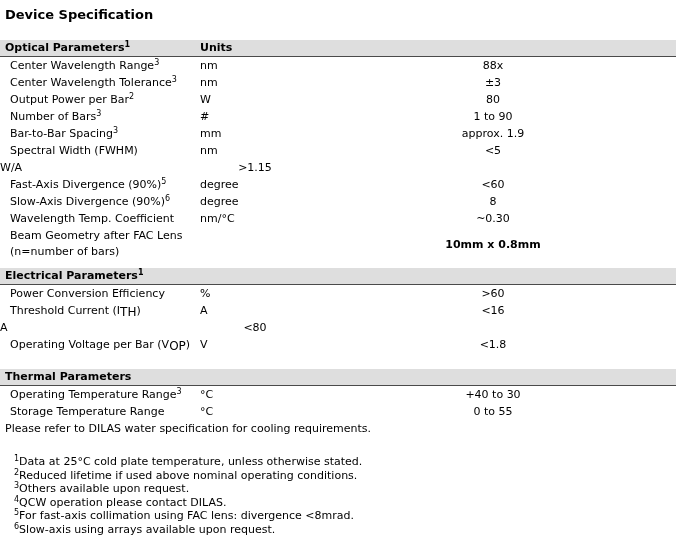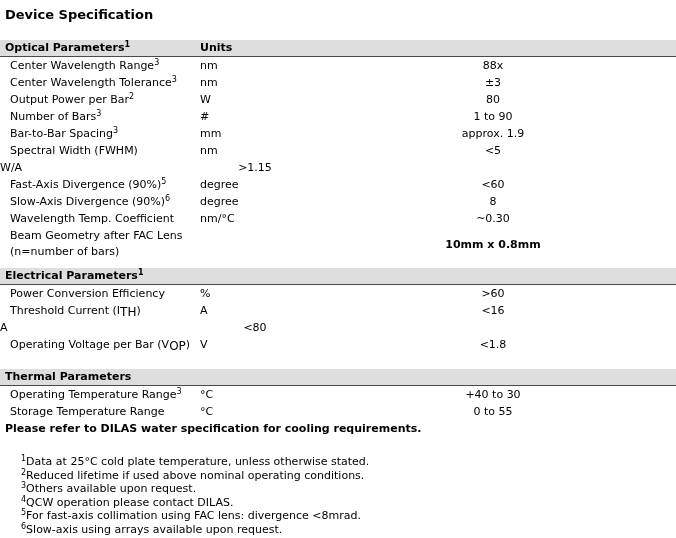--- a/index.html
+++ b/index.html
@@ -55,26 +55,26 @@
     vertical-align: 4px;
   }
   sub {
     font-size: 12px;
     line-height: 0;
     vertical-align: -2px;
   }
   .note {
     padding-left: 5px;
     line-height: 17px;
-    font-weight: bold;
+    font-weight: normal;
     white-space: nowrap;
   }
   .footnotes {
     margin-top: 18px;
-    padding-left: 21px;
+    padding-left: 14px;
   }
   .fn {
     line-height: 13.5px;
     white-space: nowrap;
   }
 </style>
 </head>
 <body>
 
 <div class="page">

